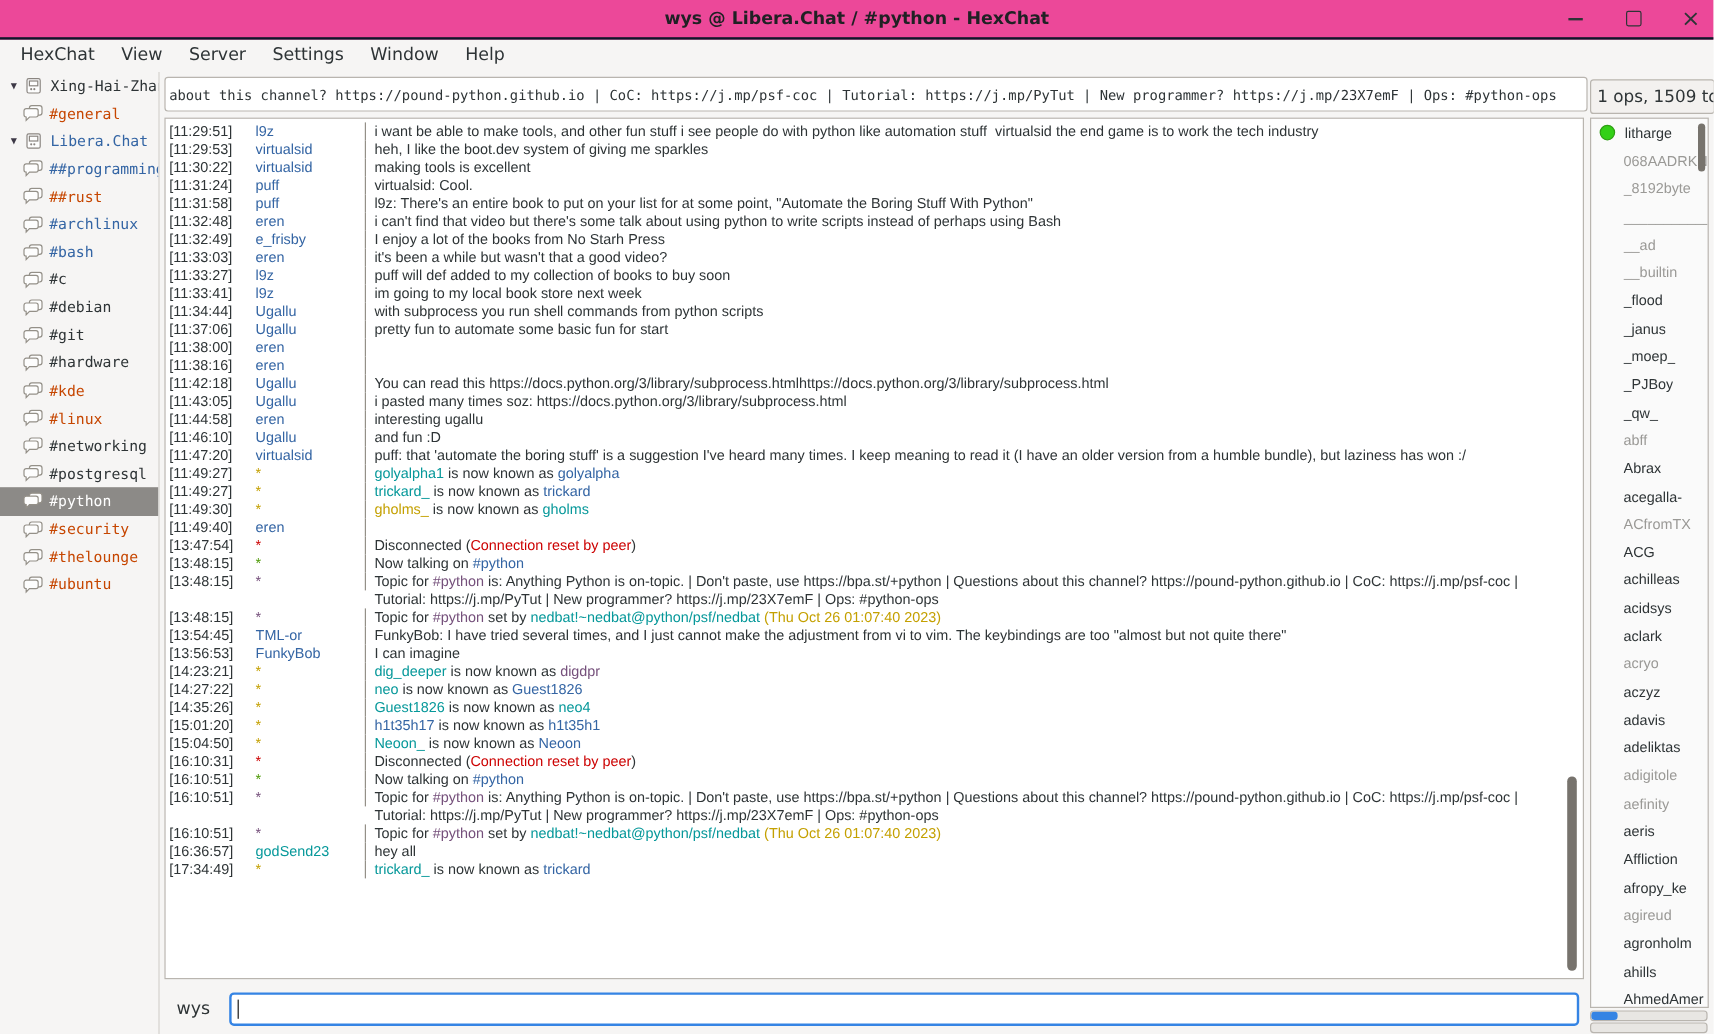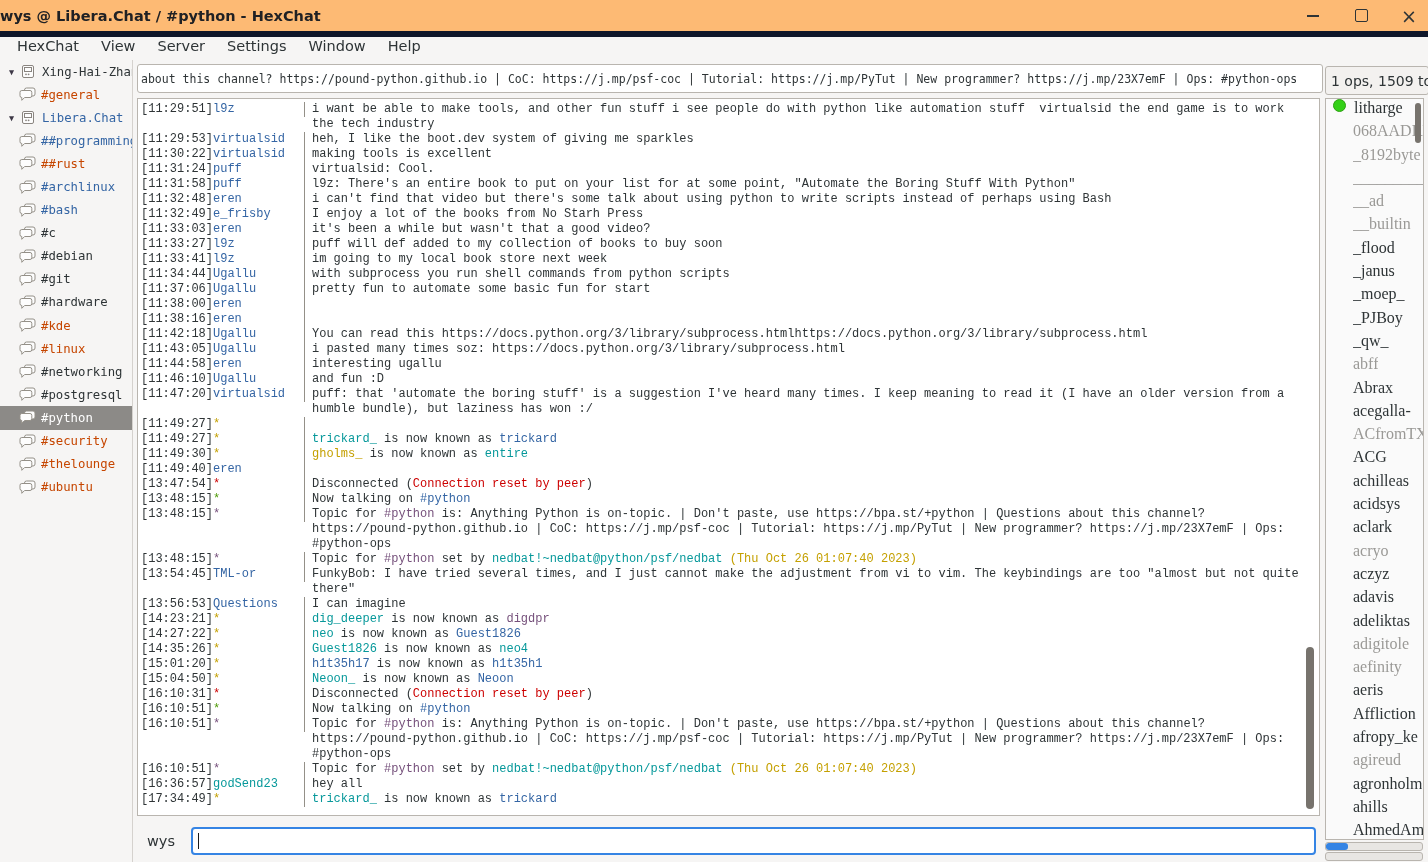--- a/index.html
+++ b/index.html
@@ -2,22 +2,22 @@
 <html style="--fg: #2e3436; --blue: #3465a4; --teal: #06989a; --olive: #c4a000; --green: #4e9a06; --red: #cc0000; --purple: #75507b; --orange: #c64600; --away_gray: #9a9996; --selected_bg: #8c8a87; --accent: #3584e4; --op_green: #33d017;"><head>
 <meta charset="utf-8">
 <style>
   html,body{margin:0;padding:0}
   body{
     width:1428px;height:862px;position:relative;overflow:hidden;
     background:#f6f5f4;color:#2e3436;
     font-family:"DejaVu Sans","Liberation Sans",sans-serif;
   }
   
-  .titlebar{position:absolute;left:0;top:0;width:1428px;height:31px;background:#fdba74;
-    border-bottom:6px solid #0f172a;display:flex;align-items:center;}
+  .titlebar{position:absolute;left:0;top:0;width:1428px;height:31px;background:#ec4899;
+    border-bottom:2px solid #0f172a;display:flex;align-items:center;justify-content:center}
   .title{font-weight:bold;font-size:14.5px;color:#202124}
   .winbtns{position:absolute;right:10px;top:0;height:31px;display:flex;align-items:center;gap:30px}
   .wbtn{width:18px;height:18px;display:flex;align-items:center;justify-content:center;color:#2e3436;cursor:default}
   .minline{display:block;width:12px;border-top:2px solid #2e3436}
   .maxbox{display:block;width:11px;height:11px;border:1.7px solid #2e3436;border-radius:2px}
   .closex{font-size:19px;line-height:18px}
   
   .menubar{position:absolute;left:0;top:32px;width:1428px;height:28px;display:flex;align-items:center;padding-left:6px;font-size:14.5px}
   .menu-item{padding:3px 11px;border-radius:4px}
   
@@ -31,30 +31,30 @@
   .tr.selected{background:#8c8a87}
   .tr.selected .lbl{color:#ffffff !important}
   
   .topicbar{position:absolute;left:137px;top:64px;width:1181px;height:27px;background:#ffffff;border:1px solid #b9b5af;border-radius:3px;
     display:flex;align-items:center;overflow:hidden;padding-left:3px;
     font-family:"DejaVu Sans Mono","Liberation Mono",monospace;font-size:11.5px;white-space:pre}
   .usercount{position:absolute;left:1325px;top:66px;width:97px;height:27px;background:#f3f1ef;border:1px solid #b9b5af;border-radius:3px;
     display:flex;align-items:center;padding-left:5px;font-size:14px;white-space:nowrap;overflow:hidden}
   
   .chat{position:absolute;left:137px;top:98px;width:1181px;height:713px;background:#ffffff;border:1px solid #b9b5af;
-    overflow:hidden;font-family:Liberation Mono, monospace;font-size:12px;line-height:15px;padding-top:3px}
+    overflow:hidden;font-family:Liberation Sans, sans-serif;font-size:12px;line-height:15px;padding-top:3px}
   .cl{display:flex;align-items:flex-start;padding-left:3px}
   .ts{flex:0 0 72px;white-space:pre;color:var(--fg)}
   .nick{flex:0 0 86px;text-align:left;padding-right:5px;border-right:1px solid #949088;white-space:pre;overflow:hidden}
   .msg{flex:1;padding-left:7px;padding-right:16px;white-space:pre-wrap;overflow-wrap:break-word}
   .chat-scrollbar{position:absolute;left:1306px;top:100px;width:8px;height:709px}
   .chat-thumb{position:absolute;left:0;top:547px;width:8px;height:162px;background:#77736d;border-radius:4px}
   
   .userlist{position:absolute;left:1325px;top:98px;width:97px;height:740px;background:#fafafa;border:1px solid #b9b5af;overflow:hidden}
-  .ur{height:23.3px;display:flex;padding-left:7px;font-family:Liberation Serif, serif;font-size:16px}
+  .ur{height:23.3px;display:flex;align-items:center;padding-left:7px;font-family:Liberation Sans, sans-serif;font-size:12px}
   .udot{flex:0 0 11px;height:11px;border-radius:50%;background:var(--op_green);border:1px solid #2da012;margin-right:8px}
   .uspacer{flex:0 0 12px;margin-right:8px}
   .uname{white-space:pre;overflow:hidden}
   .uname.away{color:var(--away_gray)}
   .ul-scrollbar{position:absolute;left:1415px;top:100px;width:6px;height:736px}
   .ul-thumb{position:absolute;left:0;top:3px;width:6px;height:40px;background:#77736d;border-radius:3px}
   
   .meter{position:absolute;left:1325px;width:96px;height:7px;background:#e8e6e3;border:1px solid #b9b5af;border-radius:3px;overflow:hidden}
   .meter-fill{height:100%;background:var(--accent);border-radius:3px}
   
@@ -271,30 +271,31 @@
       <span class="msg"><span class="c-fg">and fun :D</span></span>
     </div>
     <div class="cl">
       <span class="ts">[11:47:20]</span>
       <span class="nick c-blue">virtualsid</span>
       <span class="msg"><span class="c-fg">puff: that 'automate the boring stuff' is a suggestion I've heard many times. I keep meaning to read it (I have an older version from a humble bundle), but laziness has won :/</span></span>
     </div>
     <div class="cl">
       <span class="ts">[11:49:27]</span>
       <span class="nick c-olive">*</span>
+      <span class="msg"><span class="c-teal">golyalpha1</span><span class="c-fg"> is now known as </span><span class="c-blue">golyalpha</span></span>
     </div>
     <div class="cl">
       <span class="ts">[11:49:27]</span>
       <span class="nick c-olive">*</span>
       <span class="msg"><span class="c-teal">trickard_</span><span class="c-fg"> is now known as </span><span class="c-blue">trickard</span></span>
     </div>
     <div class="cl">
       <span class="ts">[11:49:30]</span>
       <span class="nick c-olive">*</span>
-      <span class="msg"><span class="c-olive">gholms_</span><span class="c-fg"> is now known as </span><span class="c-teal">entire</span></span>
+      <span class="msg"><span class="c-olive">gholms_</span><span class="c-fg"> is now known as </span><span class="c-teal">gholms</span></span>
     </div>
     <div class="cl">
       <span class="ts">[11:49:40]</span>
       <span class="nick c-blue">eren</span>
     </div>
     <div class="cl">
       <span class="ts">[13:47:54]</span>
       <span class="nick c-red">*</span>
       <span class="msg"><span class="c-fg">Disconnected (</span><span class="c-red">Connection reset by peer</span><span class="c-fg">)</span></span>
     </div>
@@ -313,21 +314,21 @@
       <span class="nick c-purple">*</span>
       <span class="msg"><span class="c-fg">Topic for </span><span class="c-purple">#python</span><span class="c-fg"> set by </span><span class="c-teal">nedbat!~nedbat@python/psf/nedbat</span><span class="c-fg"> </span><span class="c-olive">(Thu Oct 26 01:07:40 2023)</span></span>
     </div>
     <div class="cl">
       <span class="ts">[13:54:45]</span>
       <span class="nick c-blue">TML-or</span>
       <span class="msg"><span class="c-fg">FunkyBob: I have tried several times, and I just cannot make the adjustment from vi to vim. The keybindings are too "almost but not quite there"</span></span>
     </div>
     <div class="cl">
       <span class="ts">[13:56:53]</span>
-      <span class="nick c-blue">Questions</span>
+      <span class="nick c-blue">FunkyBob</span>
       <span class="msg"><span class="c-fg">I can imagine</span></span>
     </div>
     <div class="cl">
       <span class="ts">[14:23:21]</span>
       <span class="nick c-olive">*</span>
       <span class="msg"><span class="c-teal">dig_deeper</span><span class="c-fg"> is now known as </span><span class="c-purple">digdpr</span></span>
     </div>
     <div class="cl">
       <span class="ts">[14:27:22]</span>
       <span class="nick c-olive">*</span>

